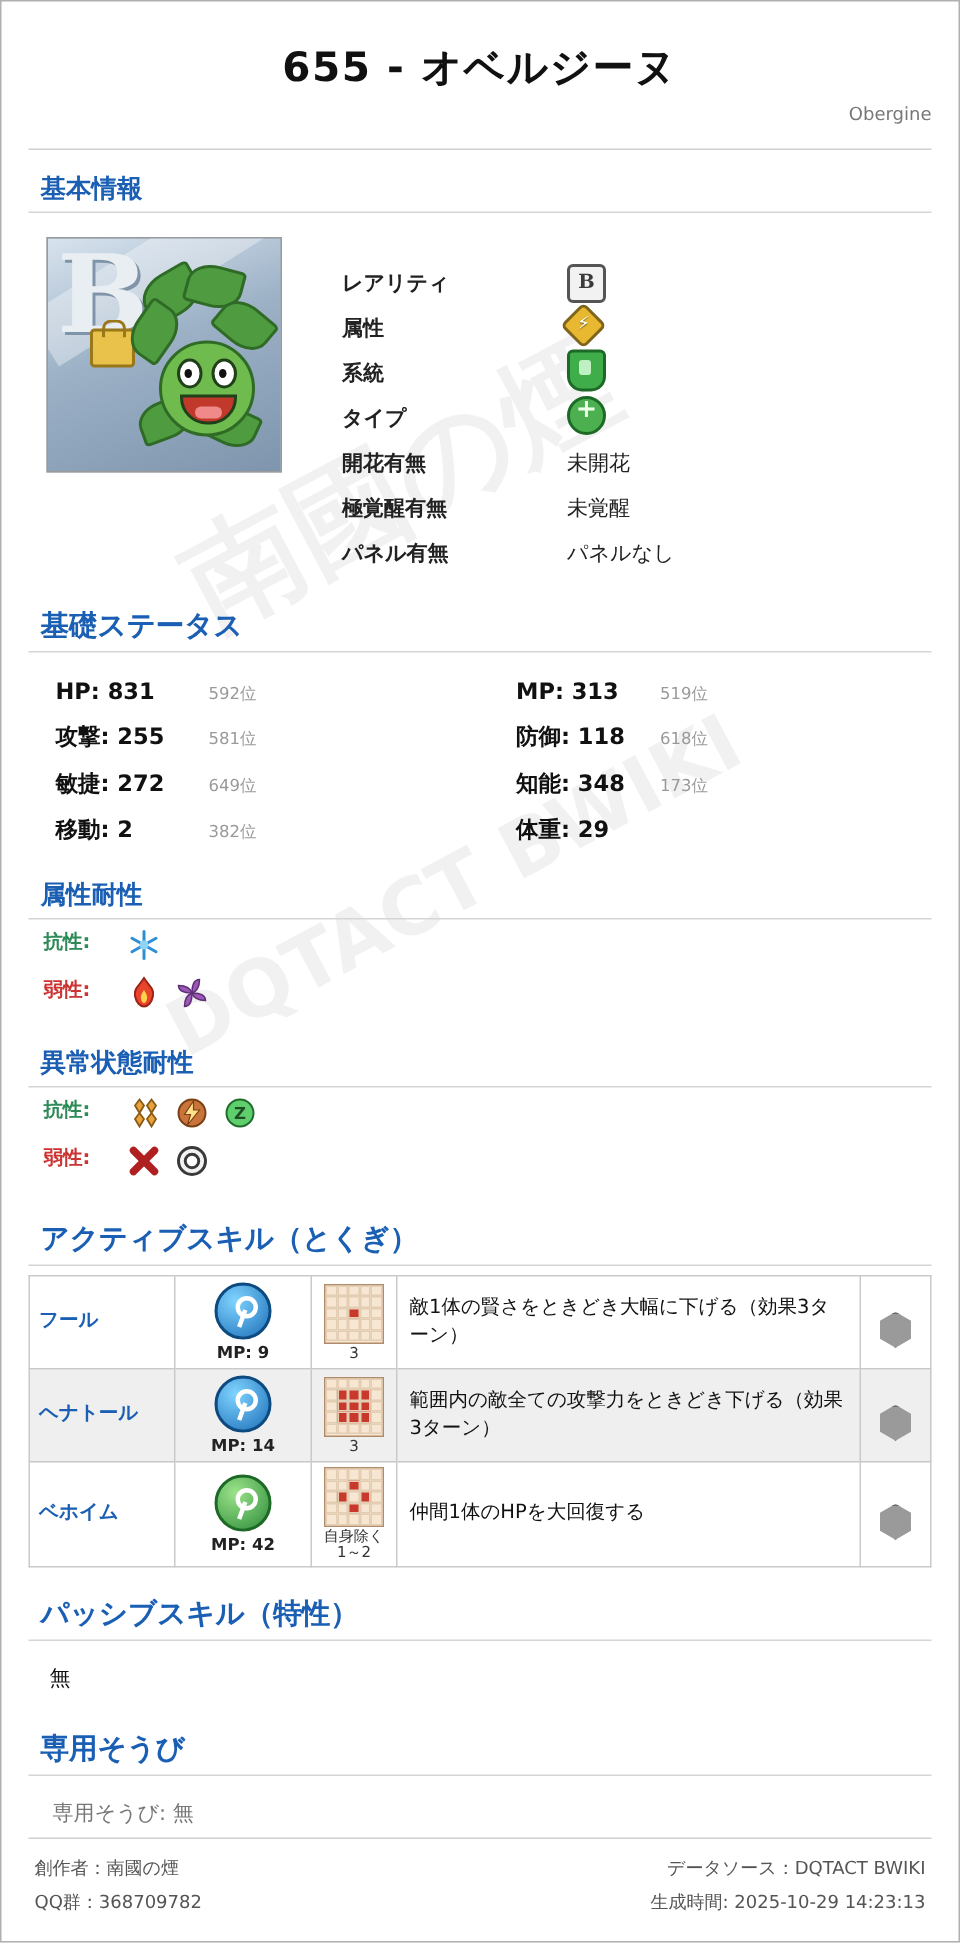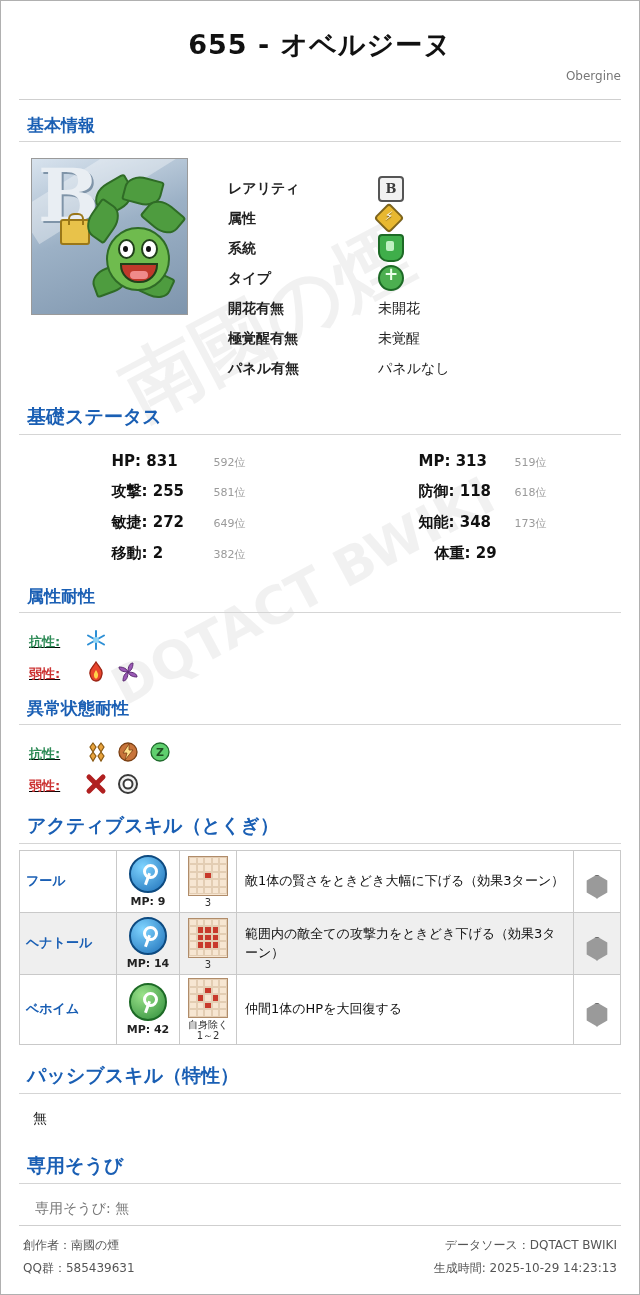--- a/index.html
+++ b/index.html
@@ -106,37 +106,37 @@
     border:2px solid #1d6a26;position:relative;
   }
   .circ:after{
     content:"+";position:absolute;left:0;right:0;top:-3px;text-align:center;color:#eaffea;
     font-size:17px;font-weight:bold;
   }
 
   
   .stats-wrap{padding:4px 0 2px 0;}
   .stat-row{display:flex;height:31px;align-items:center;}
-  .stat-cell{display:flex;align-items:baseline;width:50%;justify-content:center;}
+  .stat-cell{display:flex;align-items:baseline;width:50%;}
   .stat-name{width:120px;text-align:left;font-size:15px;font-weight:bold;color:#111;padding-left:18px;box-sizing:border-box;}
   .stat-rank{font-size:11px;color:#9a9a9a;}
   .stat-name.right{padding-left:24px;}
 
   
-  .res-row{display:flex;align-items:flex-end;height:32px;padding-left:10px;text-decoration:underline;}
+  .res-row{display:flex;align-items:flex-start;height:32px;padding-left:10px;}
   .res-label{width:56px;font-size:13px;font-weight:bold;}
   .res-label.anti{color:#2e8b57;}
   .res-label.weak{color:#cc3333;}
   .ico{display:inline-block;width:22px;height:22px;margin-right:10px;position:relative;vertical-align:middle;}
 
   
   table.skills{border-collapse:collapse;width:100%;margin-top:4px;}
   table.skills td{border:1px solid #c9c9c9;vertical-align:middle;}
   .sk-name{width:84px;color:#1a5fb4;font-size:13px;font-weight:bold;padding:6px;line-height:1.3;}
-  .sk-cost{width:58px;text-align:center;padding:4px 2px;}
+  .sk-cost{width:58px;text-align:center;padding:4px 16px;}
   .sk-cost .orb{
     width:34px;height:34px;border-radius:50%;margin:0 auto;background:radial-gradient(circle at 35% 30%,#7fd4ff,#1d6fb8);
     border:2px solid #0d4a80;position:relative;
   }
   .sk-cost .orb.green{background:radial-gradient(circle at 35% 30%,#9be38a,#2e8c3a);border-color:#1d6a26;}
   .sk-cost .orb:after{
     content:"";position:absolute;left:12px;top:7px;width:9px;height:9px;border:3px solid #fff;border-radius:50%;
   }
   .sk-cost .orb:before{
     content:"";position:absolute;left:15px;top:16px;width:3px;height:12px;background:#fff;transform:rotate(20deg);
@@ -521,18 +521,18 @@
 
   </div>
 
   <div class="footer">
     <div class="hr"></div>
     <div class="frow">
       <span class="left">創作者：南國の煙</span>
       <span class="right">データソース：DQTACT BWIKI</span>
     </div>
     <div class="frow">
-      <span class="left">QQ群：585439631</span>
+      <span class="left">QQ群：368709782</span>
       <span class="right">生成時間: 2025-10-29 14:23:13</span>
     </div>
   </div>
 
 </div>
 
 </body></html>

